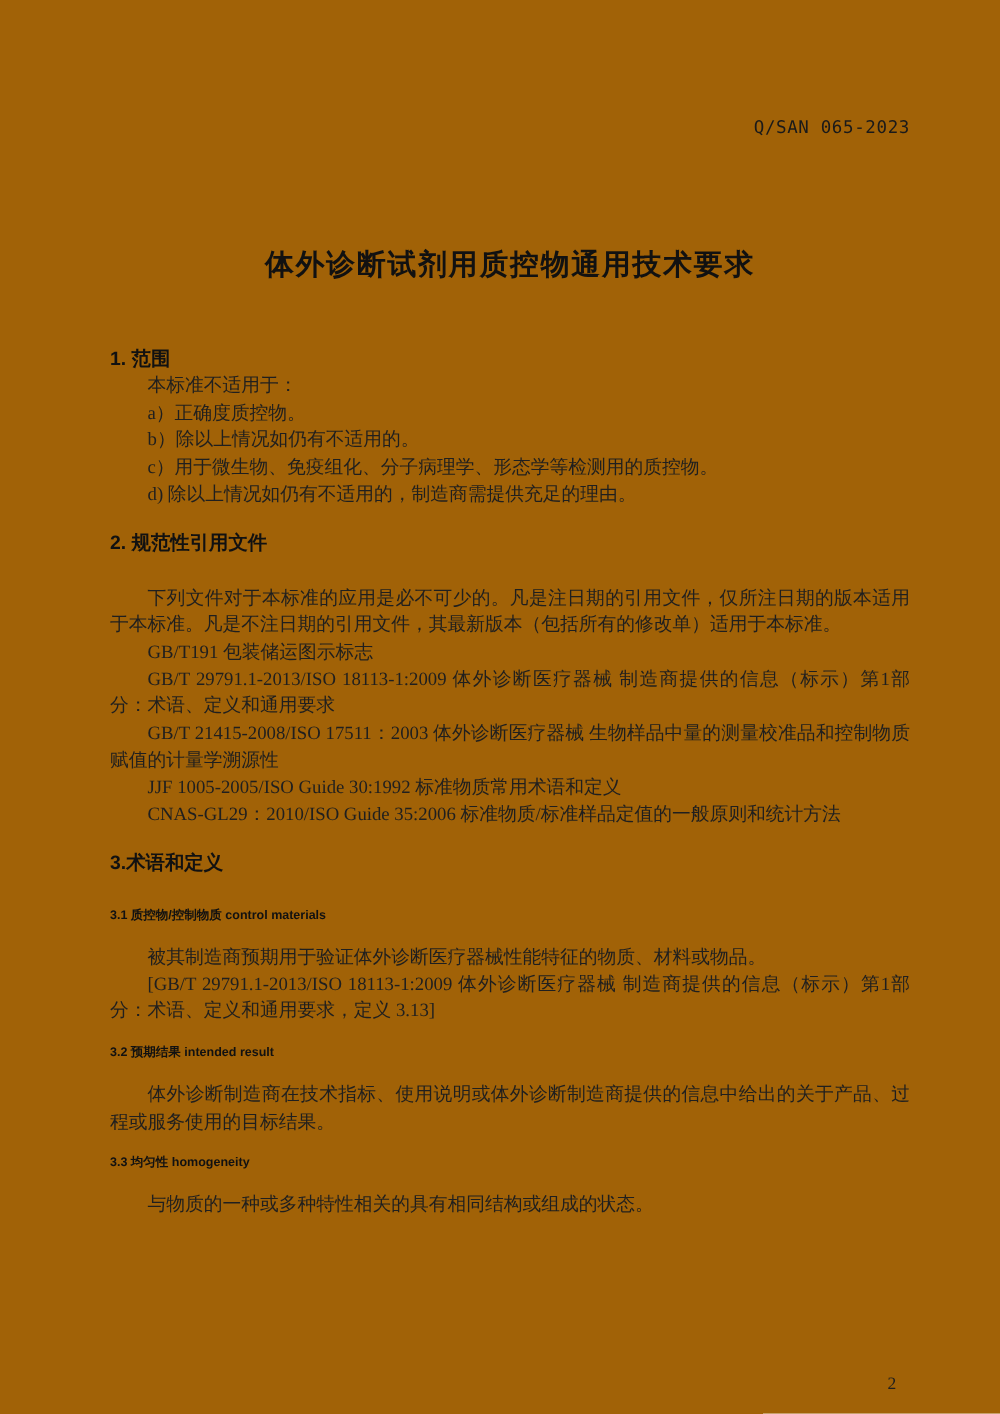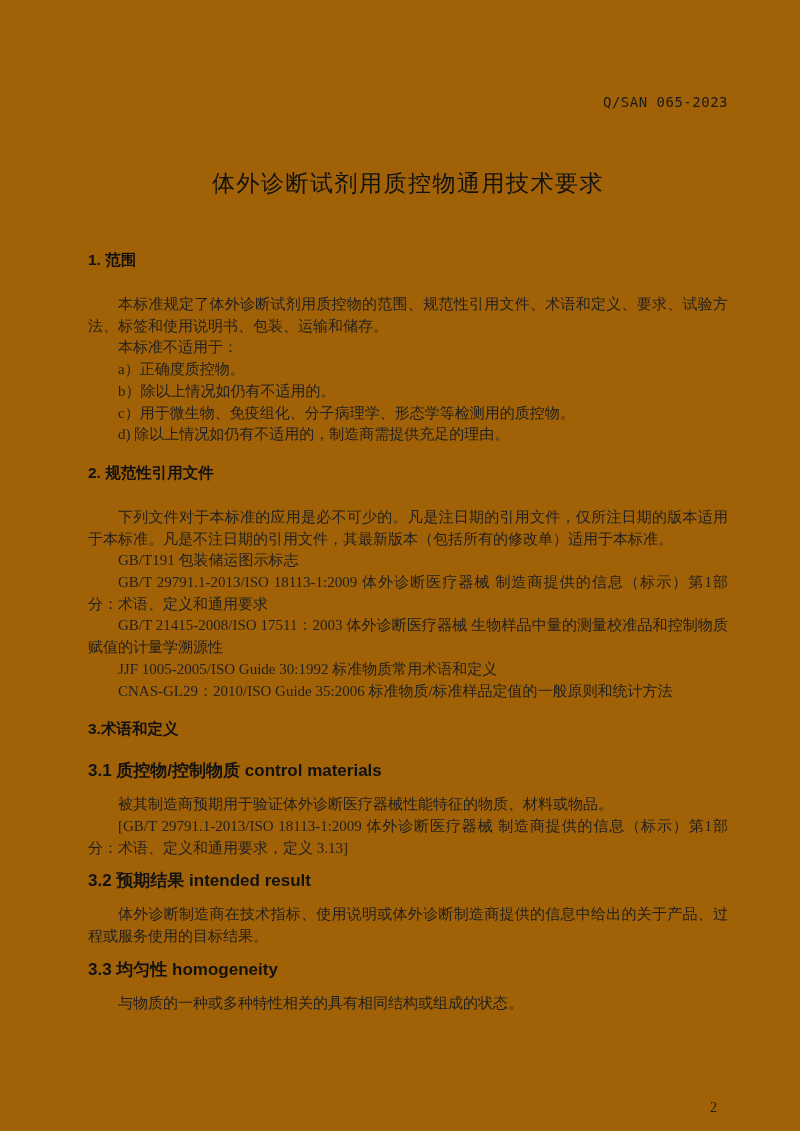--- a/index.html
+++ b/index.html
@@ -22,43 +22,43 @@
   }
   .doc-number {
     margin-top: 94px;
     text-align: right;
     font-family: "DejaVu Sans Mono", "Liberation Mono", monospace;
     font-size: 14px;
     letter-spacing: 0.5px;
     color: #1a1a1a;
   }
   .doc-title {
-    margin-top: 58px;
+    margin-top: 86px;
     text-align: center;
     font-family: "Liberation Sans", "DejaVu Sans", sans-serif;
-    font-weight: normal;
+    font-weight: bold;
     font-size: 23px;
     letter-spacing: 1.5px;
     color: #111;
   }
   .sec-heading {
     font-family: "Liberation Sans", "DejaVu Sans", sans-serif;
     font-weight: bold;
     font-size: 15.5px;
     line-height: 22px;
     color: #111;
     margin: 0;
   }
   .h-scope   { margin-top: 50px; }
   .h-norm    { margin-top: 16px; }
   .h-terms   { margin-top: 16px; }
   .term-heading {
     font-family: "Liberation Sans", "DejaVu Sans", sans-serif;
     font-weight: bold;
-    font-size: 17px;
+    font-size: 10px;
     line-height: 22px;
     color: #111;
     margin: 0;
     margin-top: 20px;
   }
   .term-heading.tight { margin-top: 11px; }
   p.body {
     margin: 0;
     font-size: 15px;
     line-height: 21.7px;
@@ -81,21 +81,20 @@
 <body>
 
 <div class="page">
   <div class="content">
 
     <div class="doc-number">Q/SAN 065-2023</div>
 
     <div class="doc-title">体外诊断试剂用质控物通用技术要求</div>
 
     <h2 class="sec-heading h-scope">1. 范围</h2>
-    <p class="body first">本标准规定了体外诊断试剂用质控物的范围、规范性引用文件、术语和定义、要求、试验方法、标签和使用说明书、包装、运输和储存。</p>
     <p class="body">本标准不适用于：</p>
     <p class="body">a）正确度质控物。</p>
     <p class="body">b）除以上情况如仍有不适用的。</p>
     <p class="body">c）用于微生物、免疫组化、分子病理学、形态学等检测用的质控物。</p>
     <p class="body">d) 除以上情况如仍有不适用的，制造商需提供充足的理由。</p>
 
     <h2 class="sec-heading h-norm">2. 规范性引用文件</h2>
     <p class="body first">下列文件对于本标准的应用是必不可少的。凡是注日期的引用文件，仅所注日期的版本适用于本标准。凡是不注日期的引用文件，其最新版本（包括所有的修改单）适用于本标准。</p>
     <p class="body">GB/T191 包装储运图示标志</p>
     <p class="body">GB/T 29791.1-2013/ISO 18113-1:2009 体外诊断医疗器械 制造商提供的信息（标示）第1部分：术语、定义和通用要求</p>

